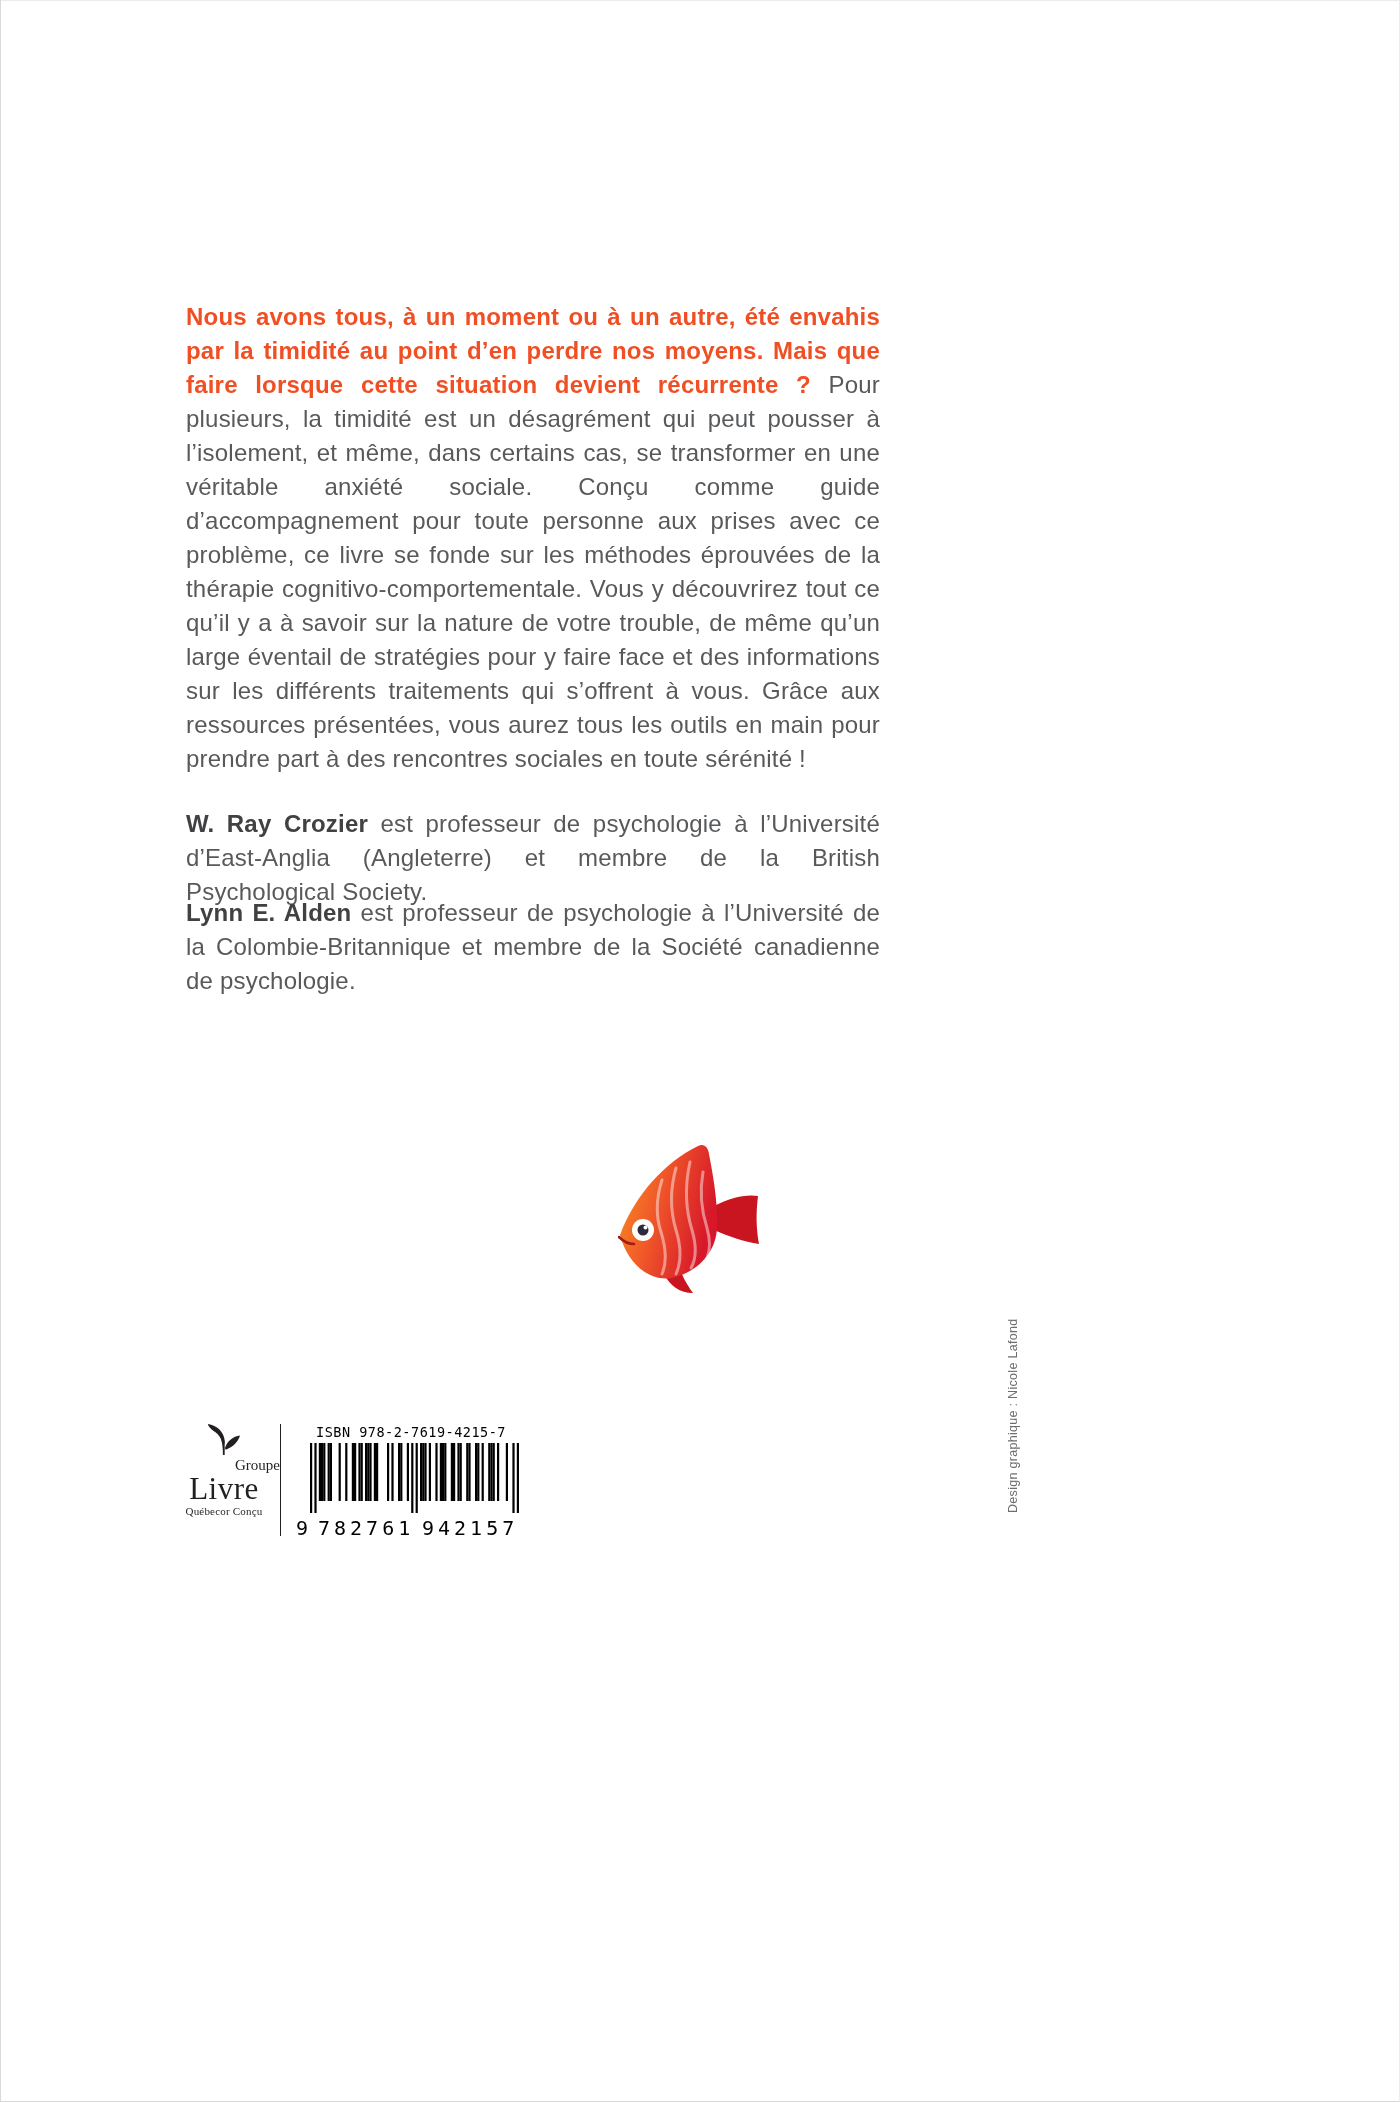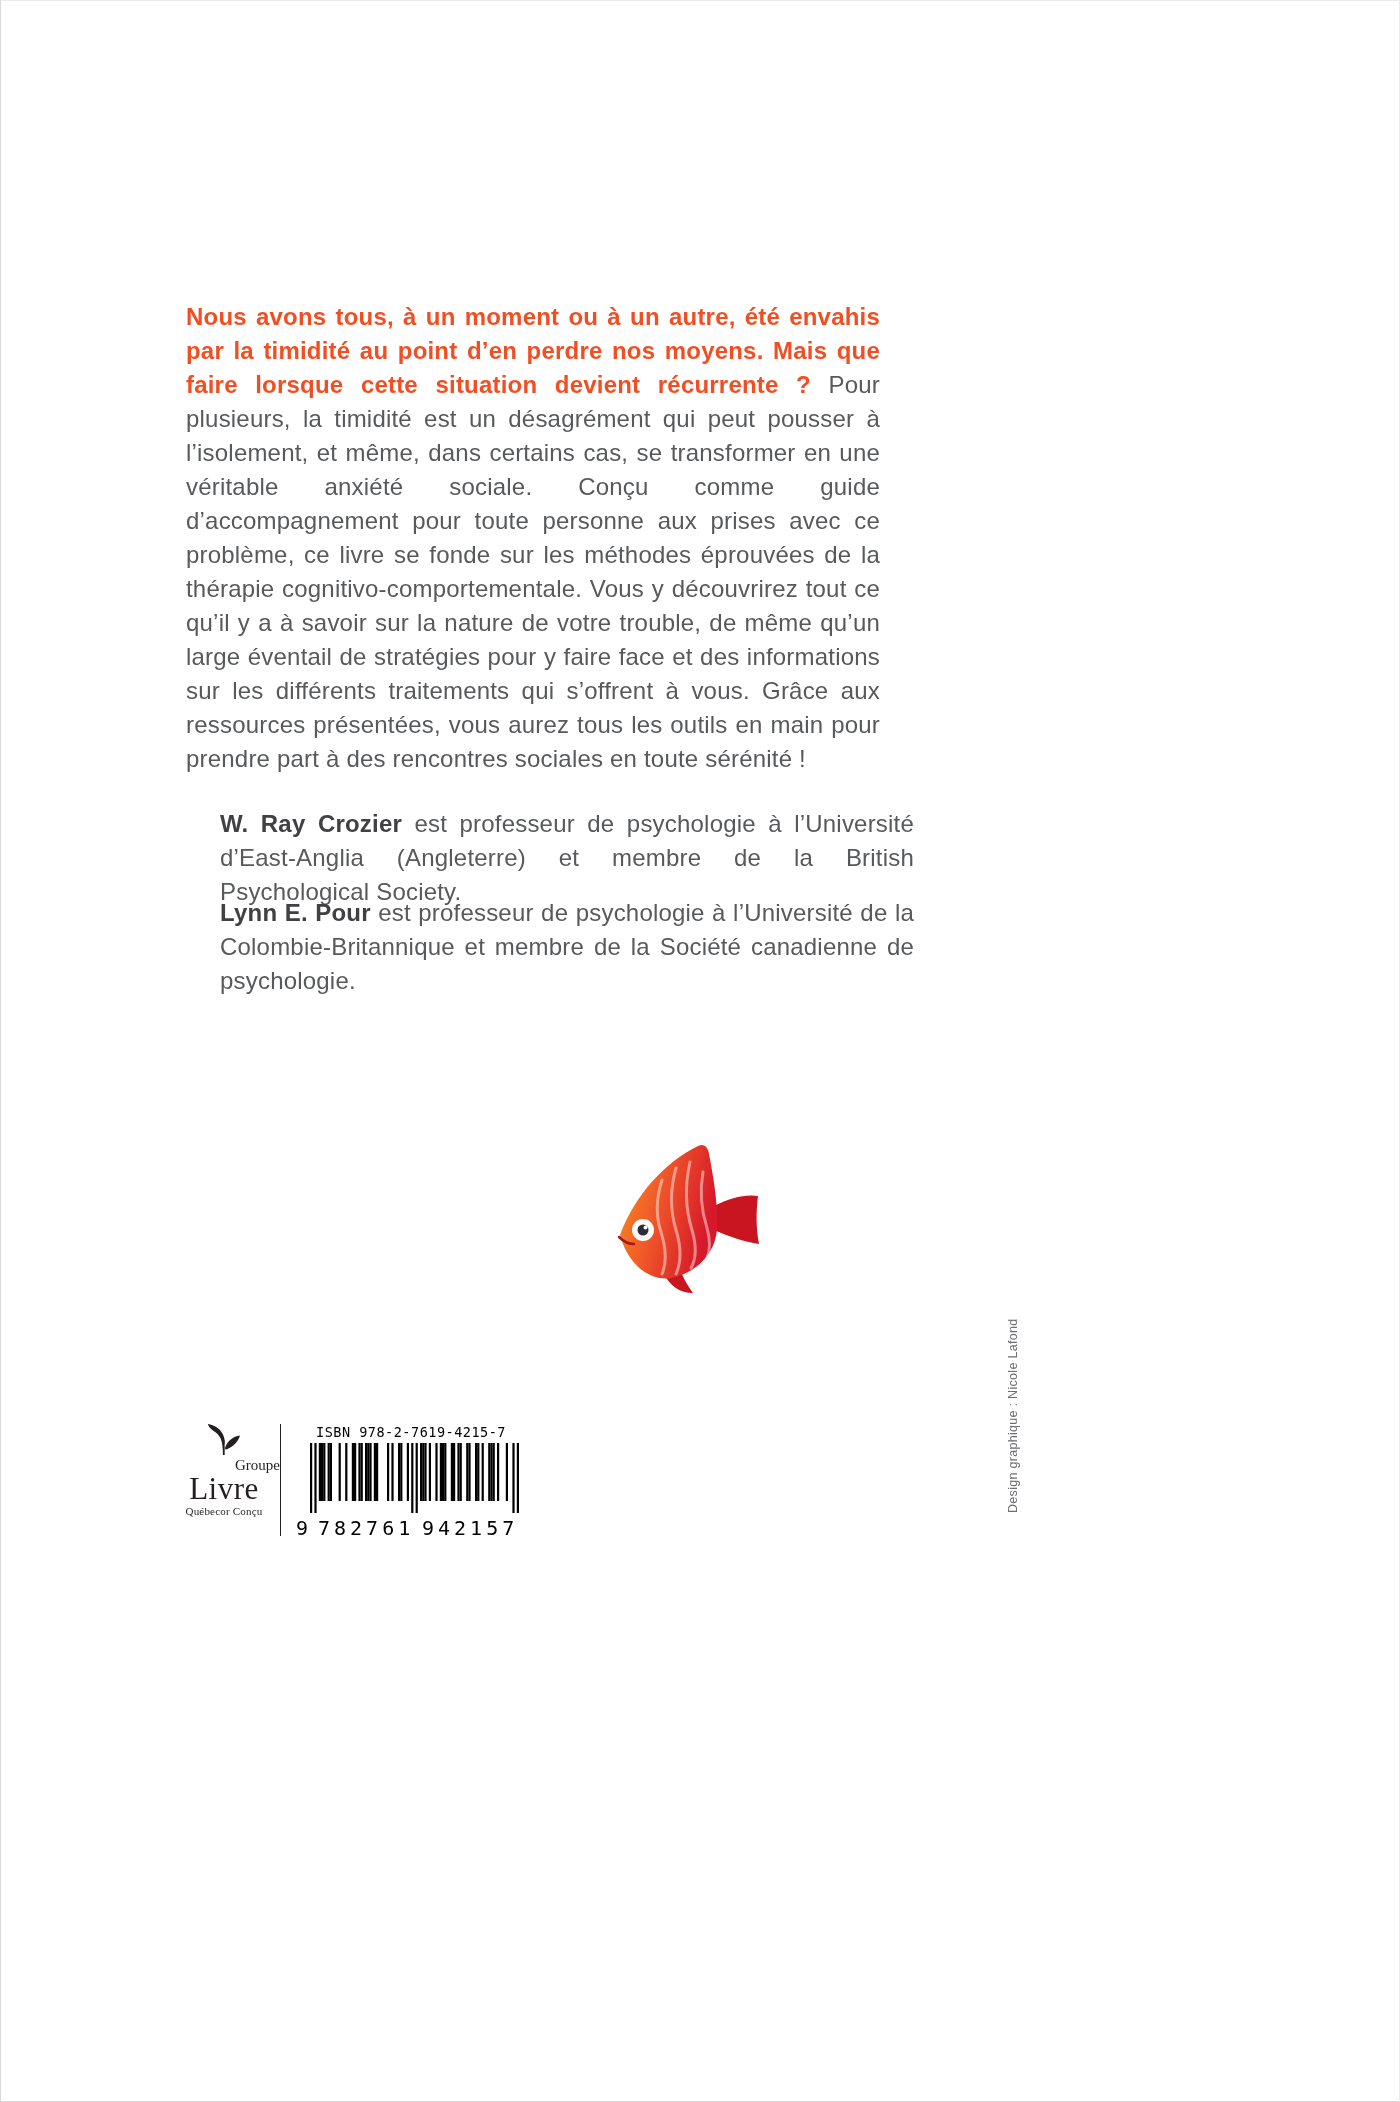--- a/index.html
+++ b/index.html
@@ -11,21 +11,21 @@
   }
   .blurb{
     position:absolute;left:186px;top:276px;width:694px;
     font-size:24px;line-height:34px;text-align:justify;
     color:#58595b;letter-spacing:0.2px;
   }
   .blurb .highlight{color:#f04f24;font-weight:bold;}
   .author-para{
     position:absolute;left:186px;width:694px;
     font-size:24px;line-height:34px;text-align:justify;
-    color:#58595b;letter-spacing:0.2px;margin-left:34px;
+    color:#58595b;letter-spacing:0.2px;
   }
   .author-para .author-name{font-weight:bold;color:#414042;}
   #author-1{top:783px;}
   #author-2{top:872px;}
 
   .fish-wrap{position:absolute;left:610px;top:1140px;width:150px;height:160px;}
 
   
   .publisher{
     position:absolute;left:168px;top:1424px;width:112px;height:112px;
@@ -59,21 +59,21 @@
     white-space:nowrap;font-size:12.5px;color:#6d6e71;letter-spacing:0.3px;
   }
 </style>
 </head>
 <body>
 
 <p class="blurb"><span class="highlight">Nous avons tous, à un moment ou à un autre, été envahis par la timidité au point d’en perdre nos moyens. Mais que faire lorsque cette situation devient récurrente ? </span><span>Pour plusieurs, la timidité est un désagrément qui peut pousser à l’isolement, et même, dans certains cas, se transformer en une véritable anxiété sociale. Conçu comme guide d’accompagnement pour toute personne aux prises avec ce problème, ce livre se fonde sur les méthodes éprouvées de la thérapie cognitivo-comportementale. Vous y découvrirez tout ce qu’il y a à savoir sur la nature de votre trouble, de même qu’un large éventail de stratégies pour y faire face et des informations sur les différents traitements qui s’offrent à vous. Grâce aux ressources présentées, vous aurez tous les outils en main pour prendre part à des rencontres sociales en toute sérénité !</span></p>
 
 <p class="author-para" id="author-1"><b class="author-name">W. Ray Crozier</b><span> est professeur de psychologie à l’Université d’East-Anglia (Angleterre) et membre de la British Psychological Society.</span></p>
 
-<p class="author-para" id="author-2"><b class="author-name">Lynn E. Pour</b><span> est professeur de psychologie à l’Université de la Colombie-Britannique et membre de la Société canadienne de psychologie.</span></p>
+<p class="author-para" id="author-2"><b class="author-name">Lynn E. Alden</b><span> est professeur de psychologie à l’Université de la Colombie-Britannique et membre de la Société canadienne de psychologie.</span></p>
 
 <div class="fish-wrap">
   <svg viewBox="0 0 150 160" width="150" height="160">
     <defs>
       <linearGradient id="fg" x1="0" y1="0" x2="1" y2="0.35">
         <stop offset="0" stop-color="#f7941e"></stop>
         <stop offset="0.45" stop-color="#f15a29"></stop>
         <stop offset="1" stop-color="#d7182a"></stop>
       </linearGradient>
     </defs>

